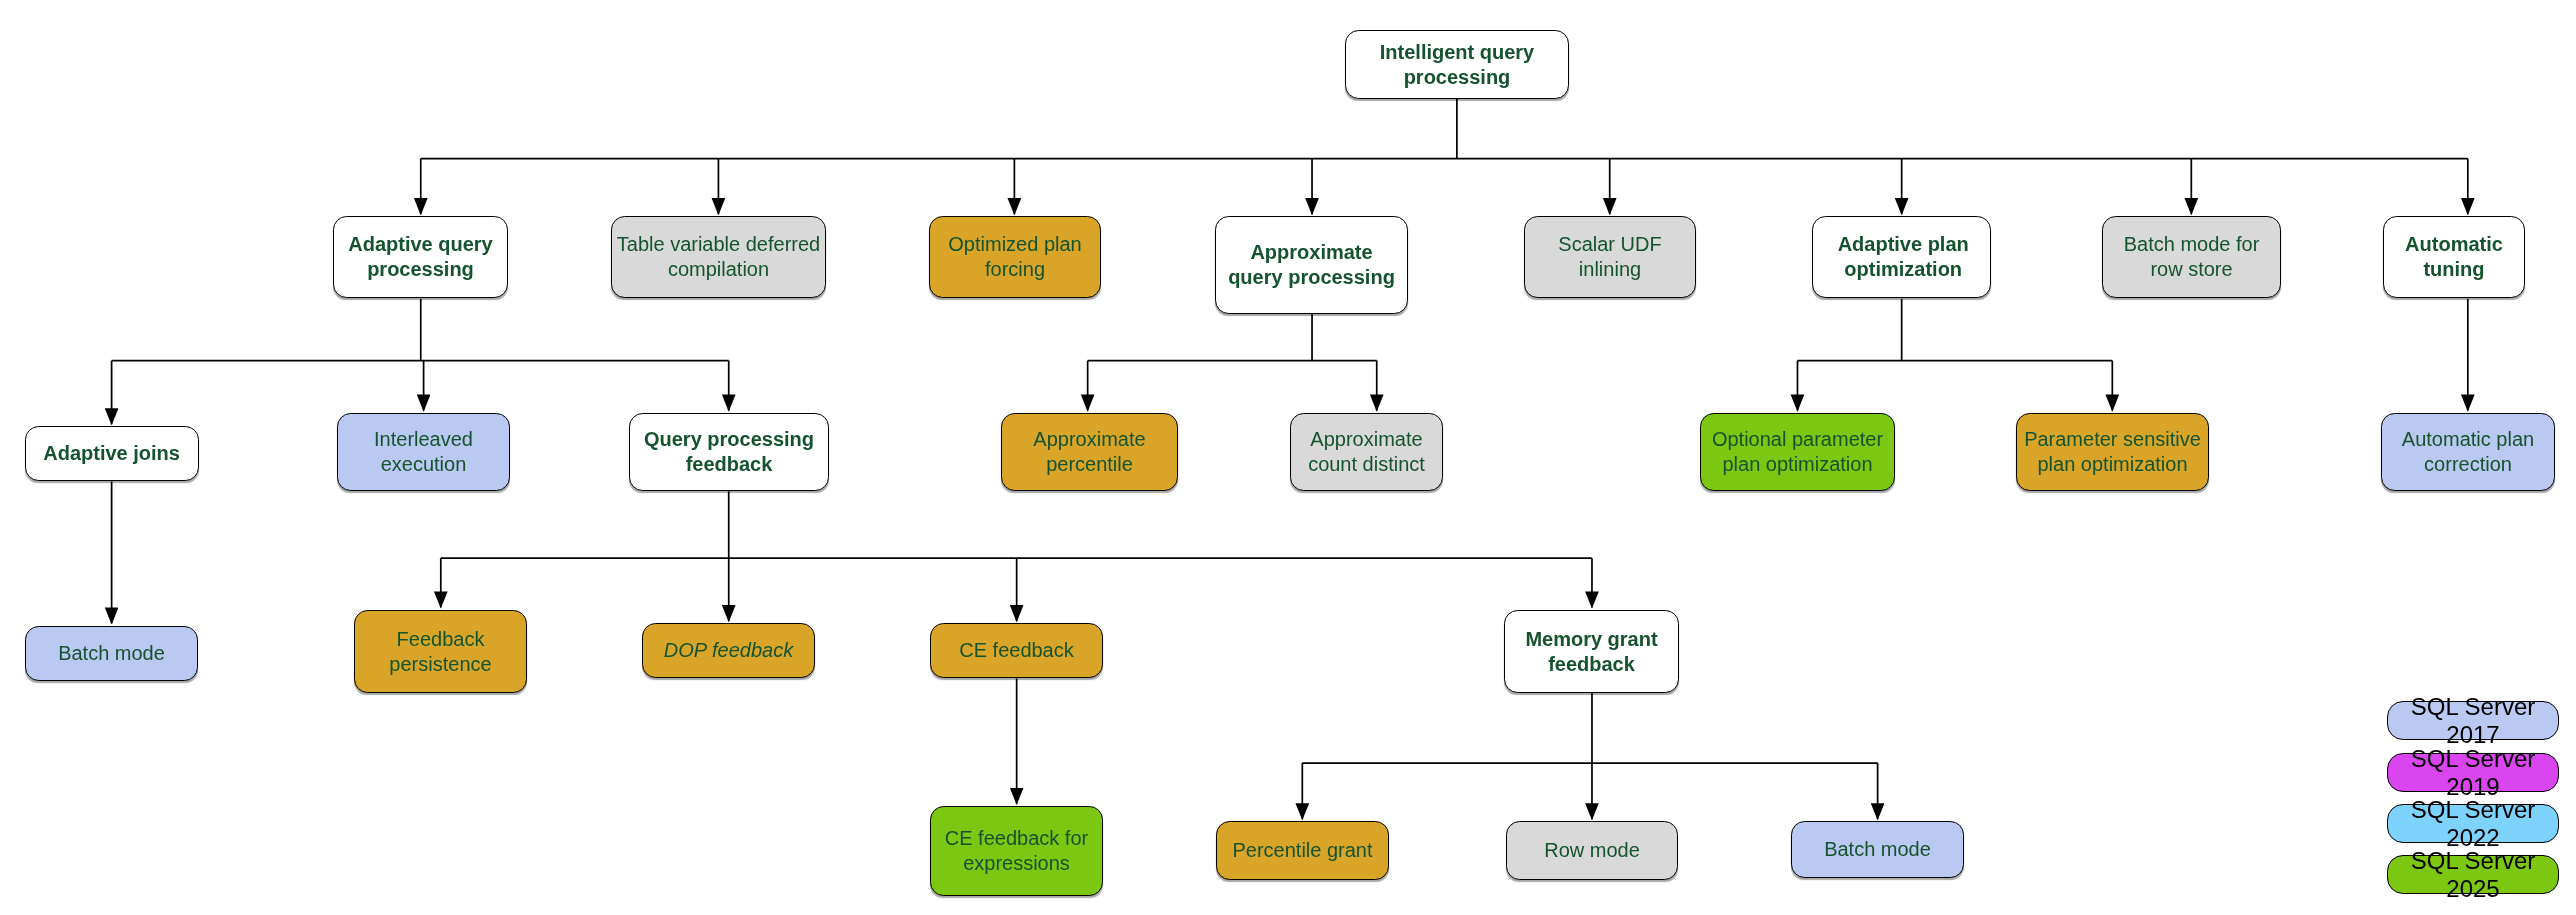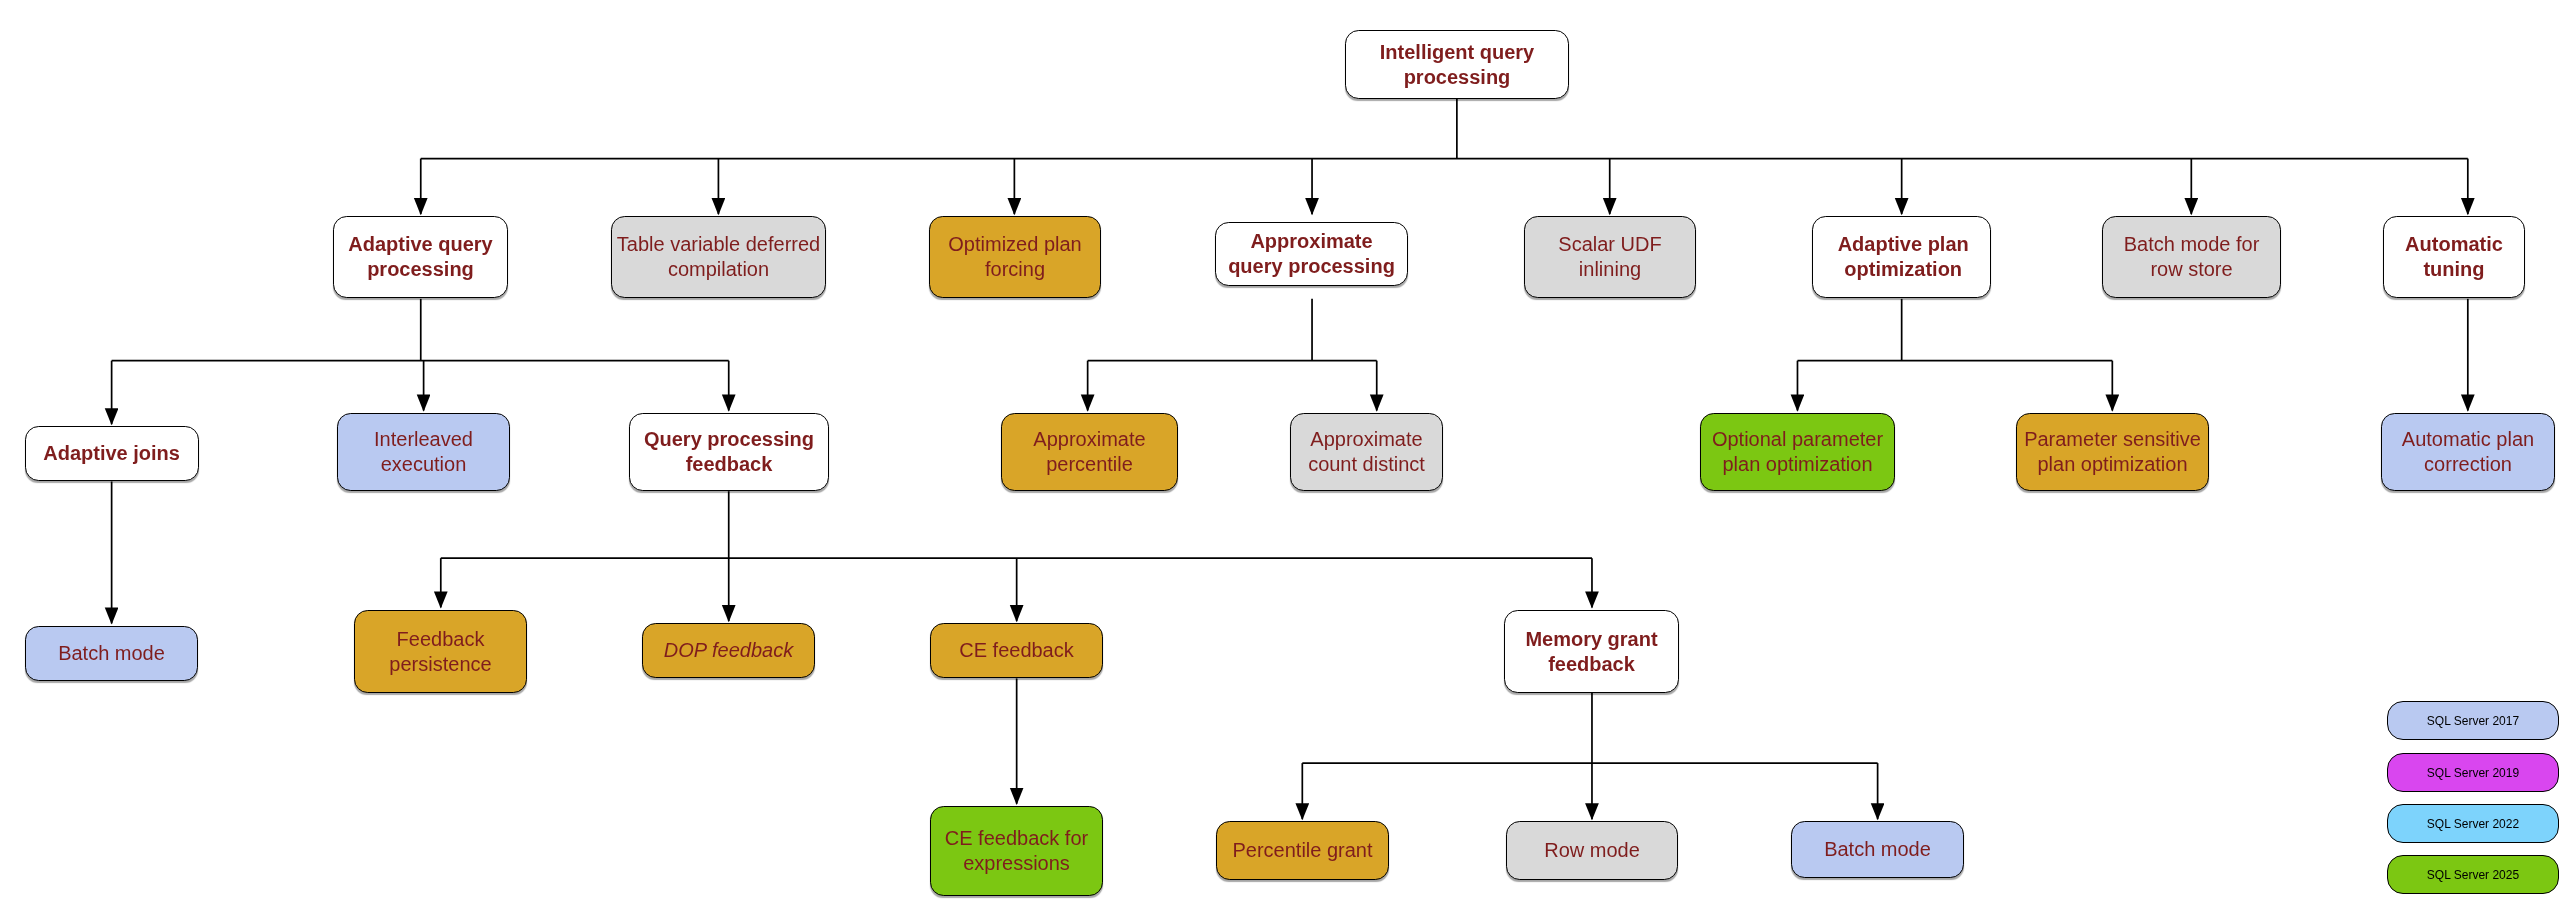--- a/index.html
+++ b/index.html
@@ -27,37 +27,37 @@
     position: absolute;
     box-sizing: border-box;
     display: flex;
     align-items: center;
     justify-content: center;
     text-align: center;
     border: 1.7px solid #000000;
     border-radius: 13.7px;
     font-size: 20px;
     line-height: 1.24;
-    color: #7f1d1d;
+    color: #14532d;
     padding: 1.1px 4.6px;
     box-shadow: 0 1.7px 1.1px -0.6px rgba(0,0,0,0.35);
   }
   .node.bold {
     font-weight: bold;
   }
   .chip {
     position: absolute;
     box-sizing: border-box;
     display: flex;
     align-items: center;
     justify-content: center;
     text-align: center;
     border: 1.7px solid #000000;
     border-radius: 16px;
-    font-size: 12px;
+    font-size: 24px;
     color: #000000;
     padding: 1.1px 4.6px;
   }
 </style>
 </head>
 <body>
 
 <div id="diagram">
   <svg id="edges" xmlns="http://www.w3.org/2000/svg" viewBox="0 0 4500 1600">
     <defs>
@@ -111,21 +111,21 @@
       </div>
       <div class="node bold" style="left: 333px; top: 216px; width: 175px; height: 82px; background: rgb(255, 255, 255);">
         <span>Adaptive query processing</span>
       </div>
       <div class="node" style="left: 611px; top: 216px; width: 215px; height: 82px; background: rgb(217, 217, 217);">
         <span>Table variable deferred compilation</span>
       </div>
       <div class="node" style="left: 929px; top: 216px; width: 172px; height: 82px; background: rgb(217, 165, 40);">
         <span>Optimized plan forcing</span>
       </div>
-      <div class="node bold" style="left: 1215px; top: 216px; width: 193px; height: 64px; background: rgb(255, 255, 255); margin-top: 6px;">
+      <div class="node bold" style="left: 1215px; top: 216px; width: 193px; height: 98px; background: rgb(255, 255, 255);">
         <span>Approximate query processing</span>
       </div>
       <div class="node" style="left: 1524px; top: 216px; width: 172px; height: 82px; background: rgb(217, 217, 217);">
         <span>Scalar UDF inlining</span>
       </div>
       <div class="node bold" style="left: 1812px; top: 216px; width: 179px; height: 82px; background: rgb(255, 255, 255); padding-left: 8px;">
         <span>Adaptive plan optimization</span>
       </div>
       <div class="node" style="left: 2102px; top: 216px; width: 179px; height: 82px; background: rgb(217, 217, 217);">
         <span>Batch mode for row store</span>

